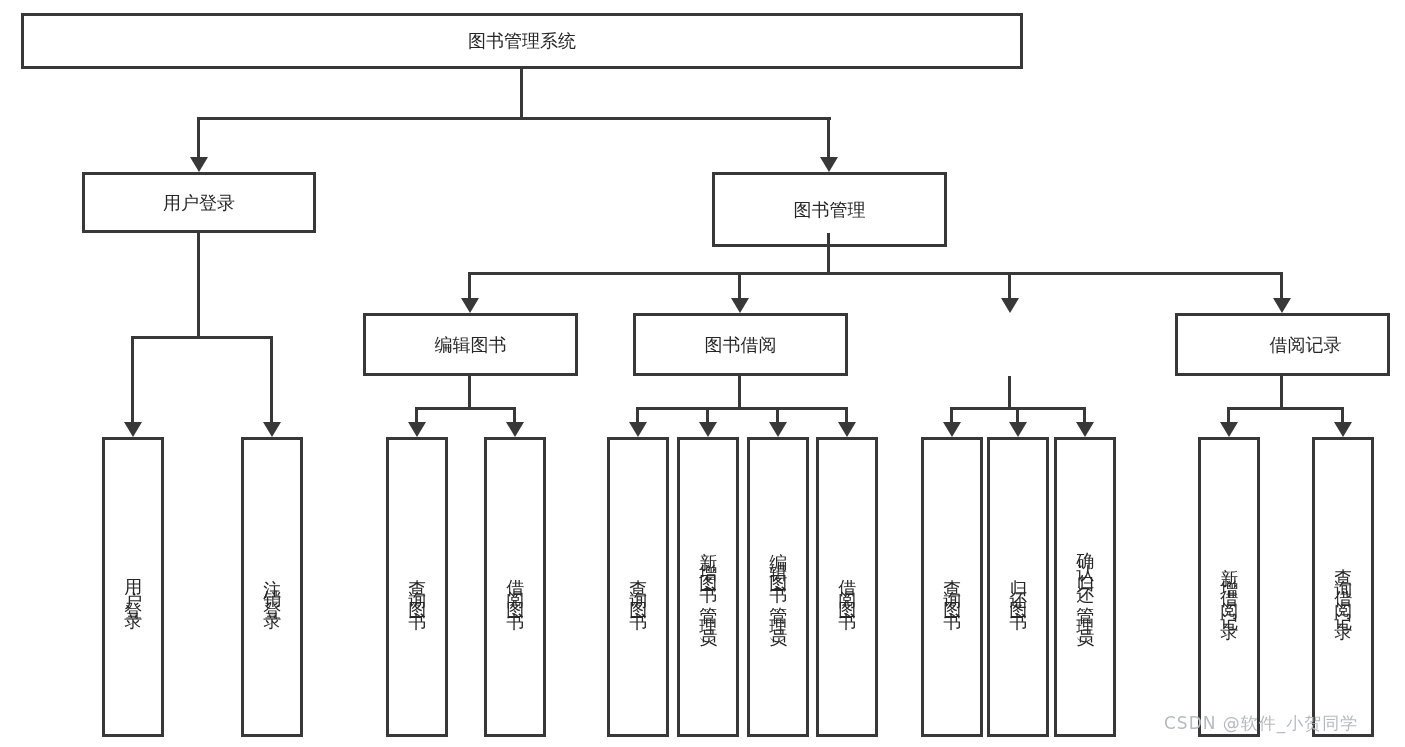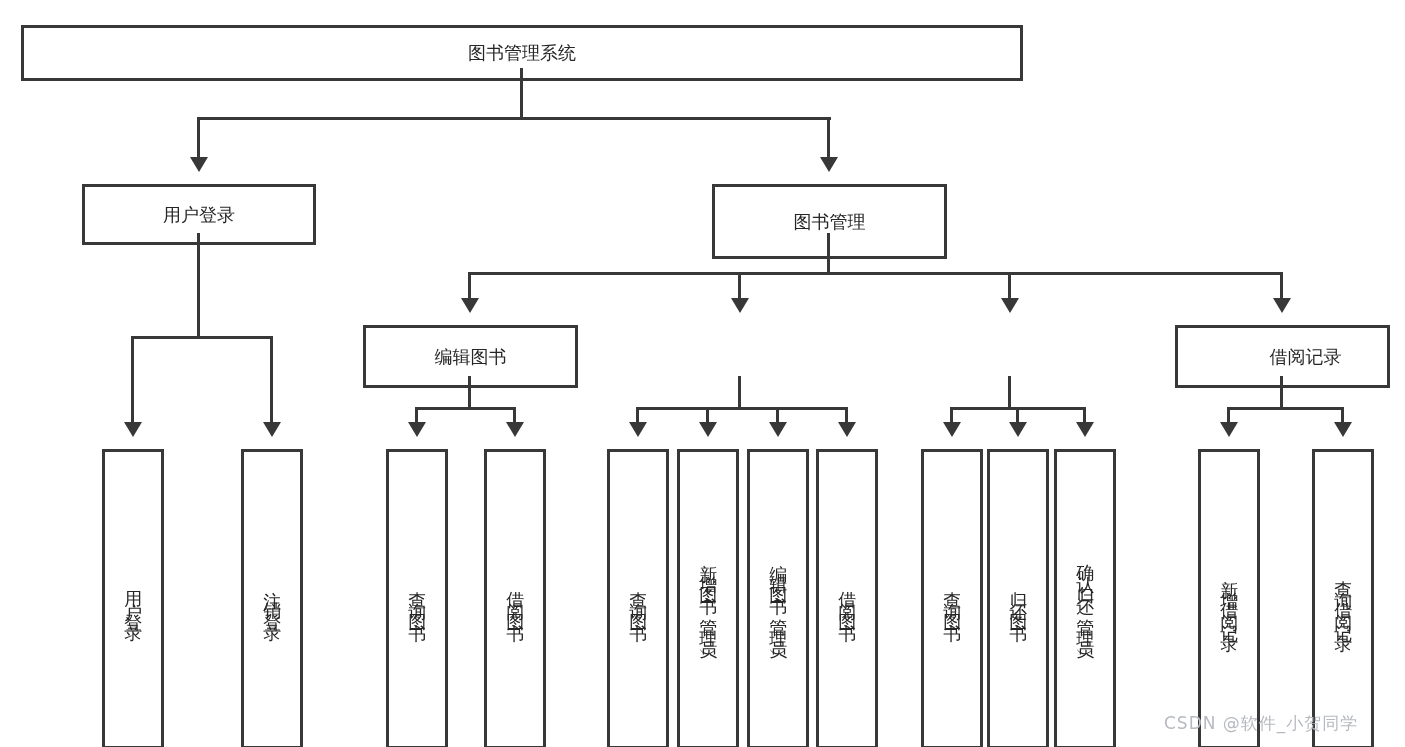--- a/index.html
+++ b/index.html
@@ -1,21 +1,21 @@
 <!DOCTYPE html>
 <html><head>
 <meta charset="utf-8">
 <style>
   html,body{margin:0;padding:0;background:#ffffff;}
   body{font-family:"DejaVu Sans","Liberation Sans",sans-serif;}
   .canvas{position:relative;width:1405px;height:747px;background:#ffffff;overflow:hidden;}
   .node{
     position:absolute;background:#ffffff;border:3px solid #383838;
     display:flex;align-items:center;justify-content:center;
-    color:#262626;font-size:18px;box-sizing:border-box;white-space:nowrap;margin-top:12px;
+    color:#262626;font-size:18px;box-sizing:border-box;white-space:nowrap;
   }
   .leaf span{
     writing-mode:vertical-lr;text-orientation:mixed;
     letter-spacing:11px;line-height:1.15;white-space:normal;
   }
   .hline,.vline{position:absolute;background:#383838;}
   .hline{height:3px;}
   .vline{width:3px;}
   .arrow{
     position:absolute;width:0;height:0;
@@ -31,20 +31,21 @@
 <body>
 
 <div class="canvas">
 
   <div class="node" style="left:21px;top:13px;width:1002px;height:56px;">图书管理系统</div>
 
   <div class="node" style="left:82px;top:172px;width:234px;height:61px;">用户登录</div>
   <div class="node" style="left:712px;top:172px;width:235px;height:75px;">图书管理</div>
 
   <div class="node" style="left:363px;top:313px;width:215px;height:63px;">编辑图书</div>
+  <div class="node" style="left:633px;top:313px;width:215px;height:63px;">图书借阅</div>
   <div class="node" style="left:1175px;top:313px;width:215px;height:63px;padding-left:46px;">借阅记录</div>
 
   <div class="node leaf" style="left:102px;top:437px;width:62px;height:300px;">
       <span>用户登录</span>
     </div>
   <div class="node leaf" style="left:241px;top:437px;width:62px;height:300px;">
       <span>注销登录</span>
     </div>
 
   <div class="node leaf" style="left:386px;top:437px;width:62px;height:300px;">

